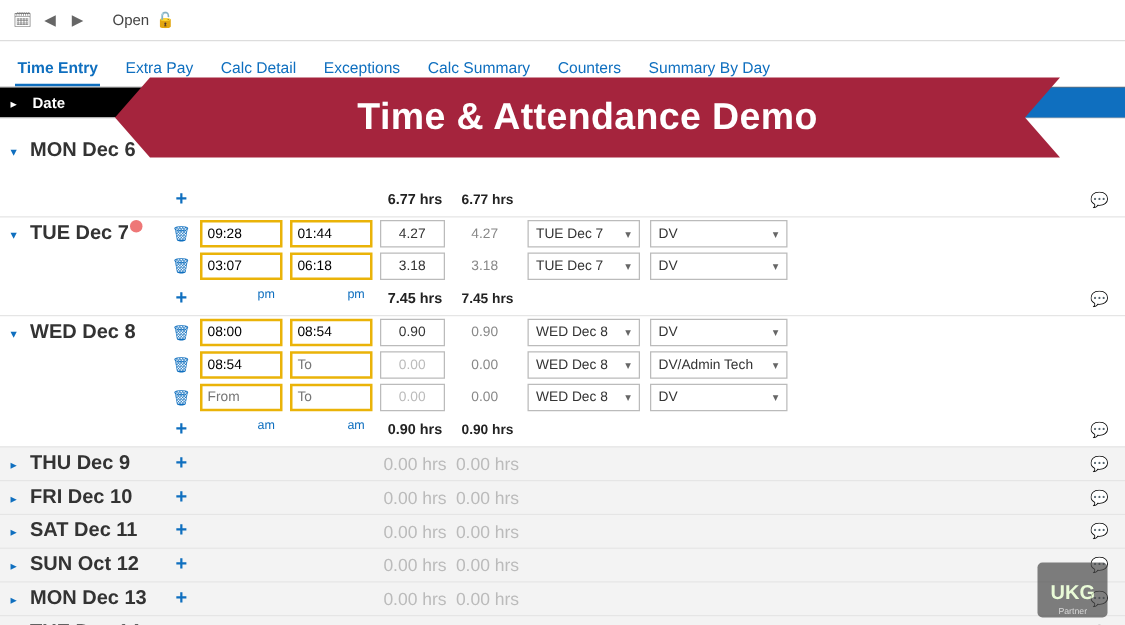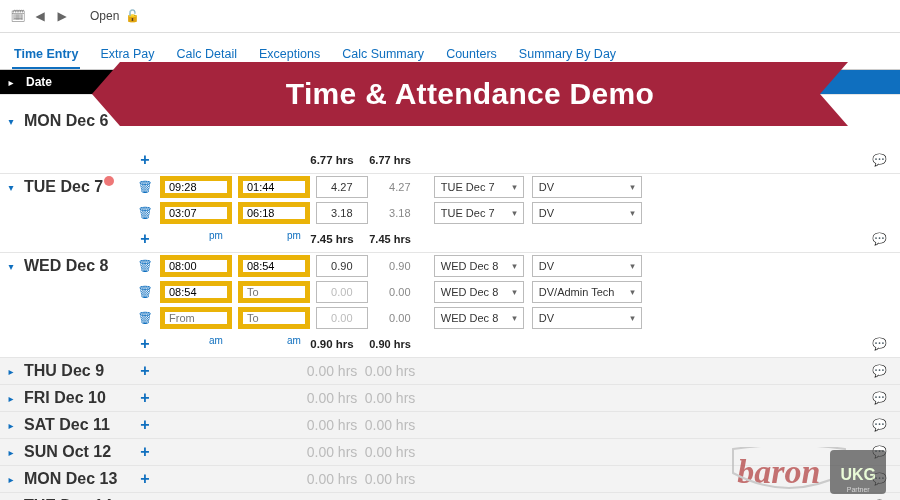--- a/index.html
+++ b/index.html
@@ -16,21 +16,21 @@
   .rows { }
   .day-group { border-top: 1px solid #e5e5e5; }
   .row { display: flex; align-items: center; min-height: 26px; padding: 2px 0; }
   .row.shade { background: #f3f3f3; }
   .cell-exp { width: 22px; display:flex; justify-content:center; color:#0f6fbf; cursor:pointer;}
   .cell-date { width: 108px; font-weight: 600; font-size: 16px; padding-left:2px;}
   .cell-act { width: 30px; display:flex; justify-content:center; color:#0f6fbf;}
   .cell-act .plus { font-size: 16px; font-weight: 700; cursor:pointer;}
   .cell-act .trash { color:#0f6fbf; cursor:pointer;}
   .time-inputs { display:flex; gap:6px; }
-  .tbox { display:flex; align-items:center; border:5px solid #eab308; background:#fff; height:22px; }
+  .tbox { display:flex; align-items:center; border:2px solid #eab308; background:#fff; height:22px; }
   .tbox input { border:none; width:40px; padding:0 4px; font-size:11px; outline:none; background:transparent;}
   .tbox .ampm { font-size:10px; color:#0f6fbf; padding:0 4px;margin-top:45px; }
   .tbox.placeholder input { color:#bbb; }
   .hrs-box { border:1px solid #bbb; width:52px; height:22px; display:flex; align-items:center; justify-content:center; font-size:11px; margin-left:6px; background:#fff;}
   .hrs-text { width:52px; text-align:center; font-size:11px; color:#888; margin-left:6px;}
   .hrs-text.dark { color:#333; font-weight:600;}
   .sel { border:1px solid #bbb; height:22px; display:flex; align-items:center; justify-content:space-between; padding:0 6px; font-size:11px; background:#fff; margin-left:8px; cursor:pointer;}
   .sel.w1 { width:90px; }
   .sel.w2 { width:110px; }
   .caret { font-size:9px; color:#666;}
@@ -377,23 +377,17 @@
 
 </div>
 
 <div class="red-dot"></div>
 
 <div class="banner">
   <span>Time &amp; Attendance Demo</span>
 </div>
 
 <div class="logos">
-  <div class="baron">
-    <span>baron</span>
-    <svg class="shield" viewBox="0 0 120 50">
-        <path d="M4 2 Q60 -6 116 2 L116 26 Q60 56 4 26 Z" fill="none" stroke="#bbb" stroke-width="2"></path>
-      </svg>
-  </div>
   <div class="ukg">
     <span>UKG</span>
     <div class="ptn">Partner</div>
   </div>
 </div>
 
 </body></html>

